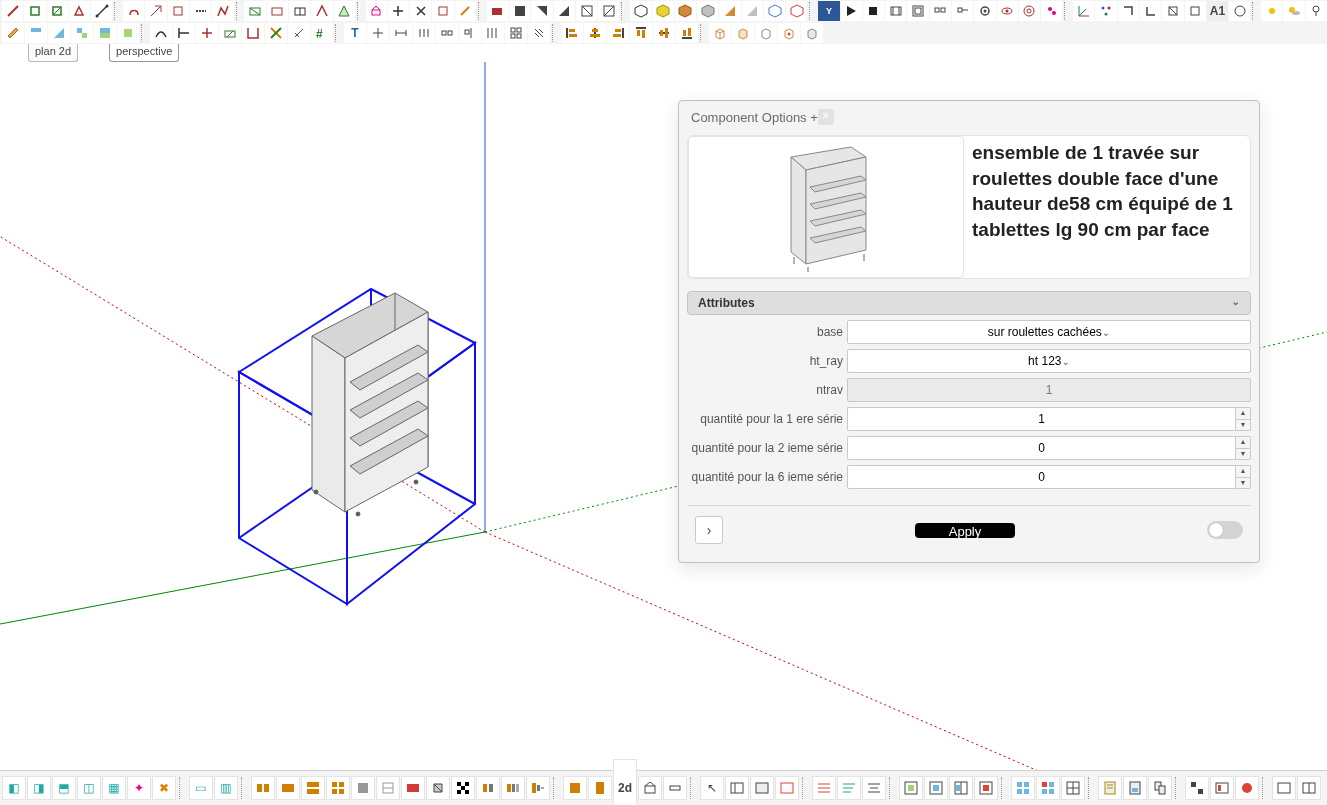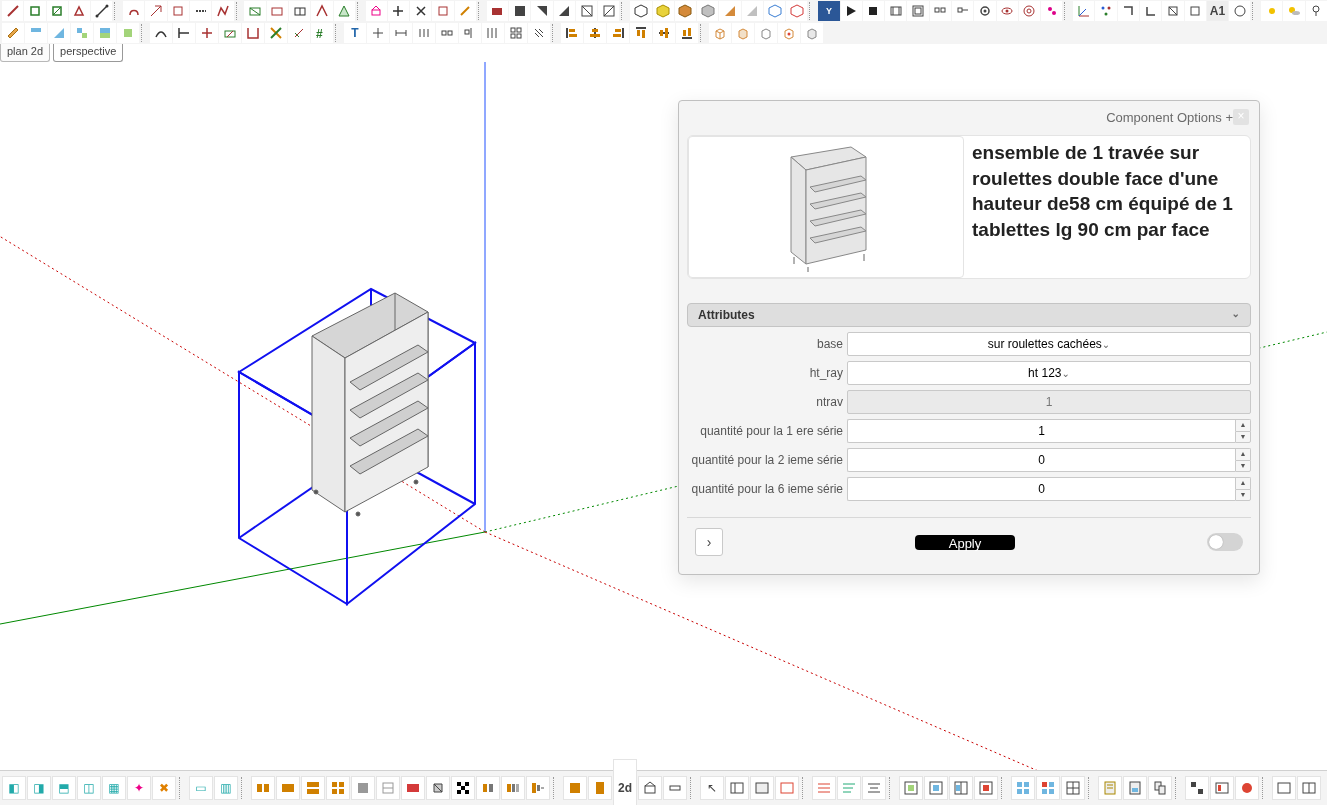--- a/index.html
+++ b/index.html
@@ -56,20 +56,21 @@
   }
   .tab {
     border: 1px solid #b8b8b8;
     border-top: none;
     background: #fbfbfb;
     padding: 1px 6px;
     font-size: 11px;
     line-height: 13px;
     color: #444;
     border-radius: 0 0 3px 3px;
+    margin-left: 28px;
   }
   .tab.active {
     background: #fff;
     border-color: #999;
   }
 
   
   .viewport {
     position: absolute;
     top: 62px;
@@ -119,21 +120,21 @@
     top: 100px;
     width: 580px;
     background: #f4f4f4;
     border: 1px solid #c0c0c0;
     border-radius: 4px;
     box-shadow: 0 6px 20px rgba(0,0,0,0.10);
   }
   .dlg-header {
     display: flex;
     align-items: center;
-    justify-content: flex-end;
+    justify-content: flex-start;
     padding: 8px 10px 6px 12px;
     color: #6a6a6a;
     font-size: 13px;
   }
   .dlg-close {
     width: 16px; height: 16px;
     background: #e2e2e2;
     color: #fff;
     font-size: 12px;
     text-align: center;
@@ -162,21 +163,21 @@
   }
   .desc {
     flex: 1;
     font-size: 19px;
     font-weight: 600;
     color: #222;
     line-height: 1.35;
     padding: 4px 4px 0 0;
   }
   .section-hdr {
-    margin-top: 24px;
+    margin-top: 12px;
     background: #dedede;
     border: 1px solid #c4c4c4;
     border-radius: 4px;
     padding: 4px 10px;
     font-weight: 600;
     color: #333;
     display: flex;
     justify-content: space-between;
     align-items: flex-start;
   }

